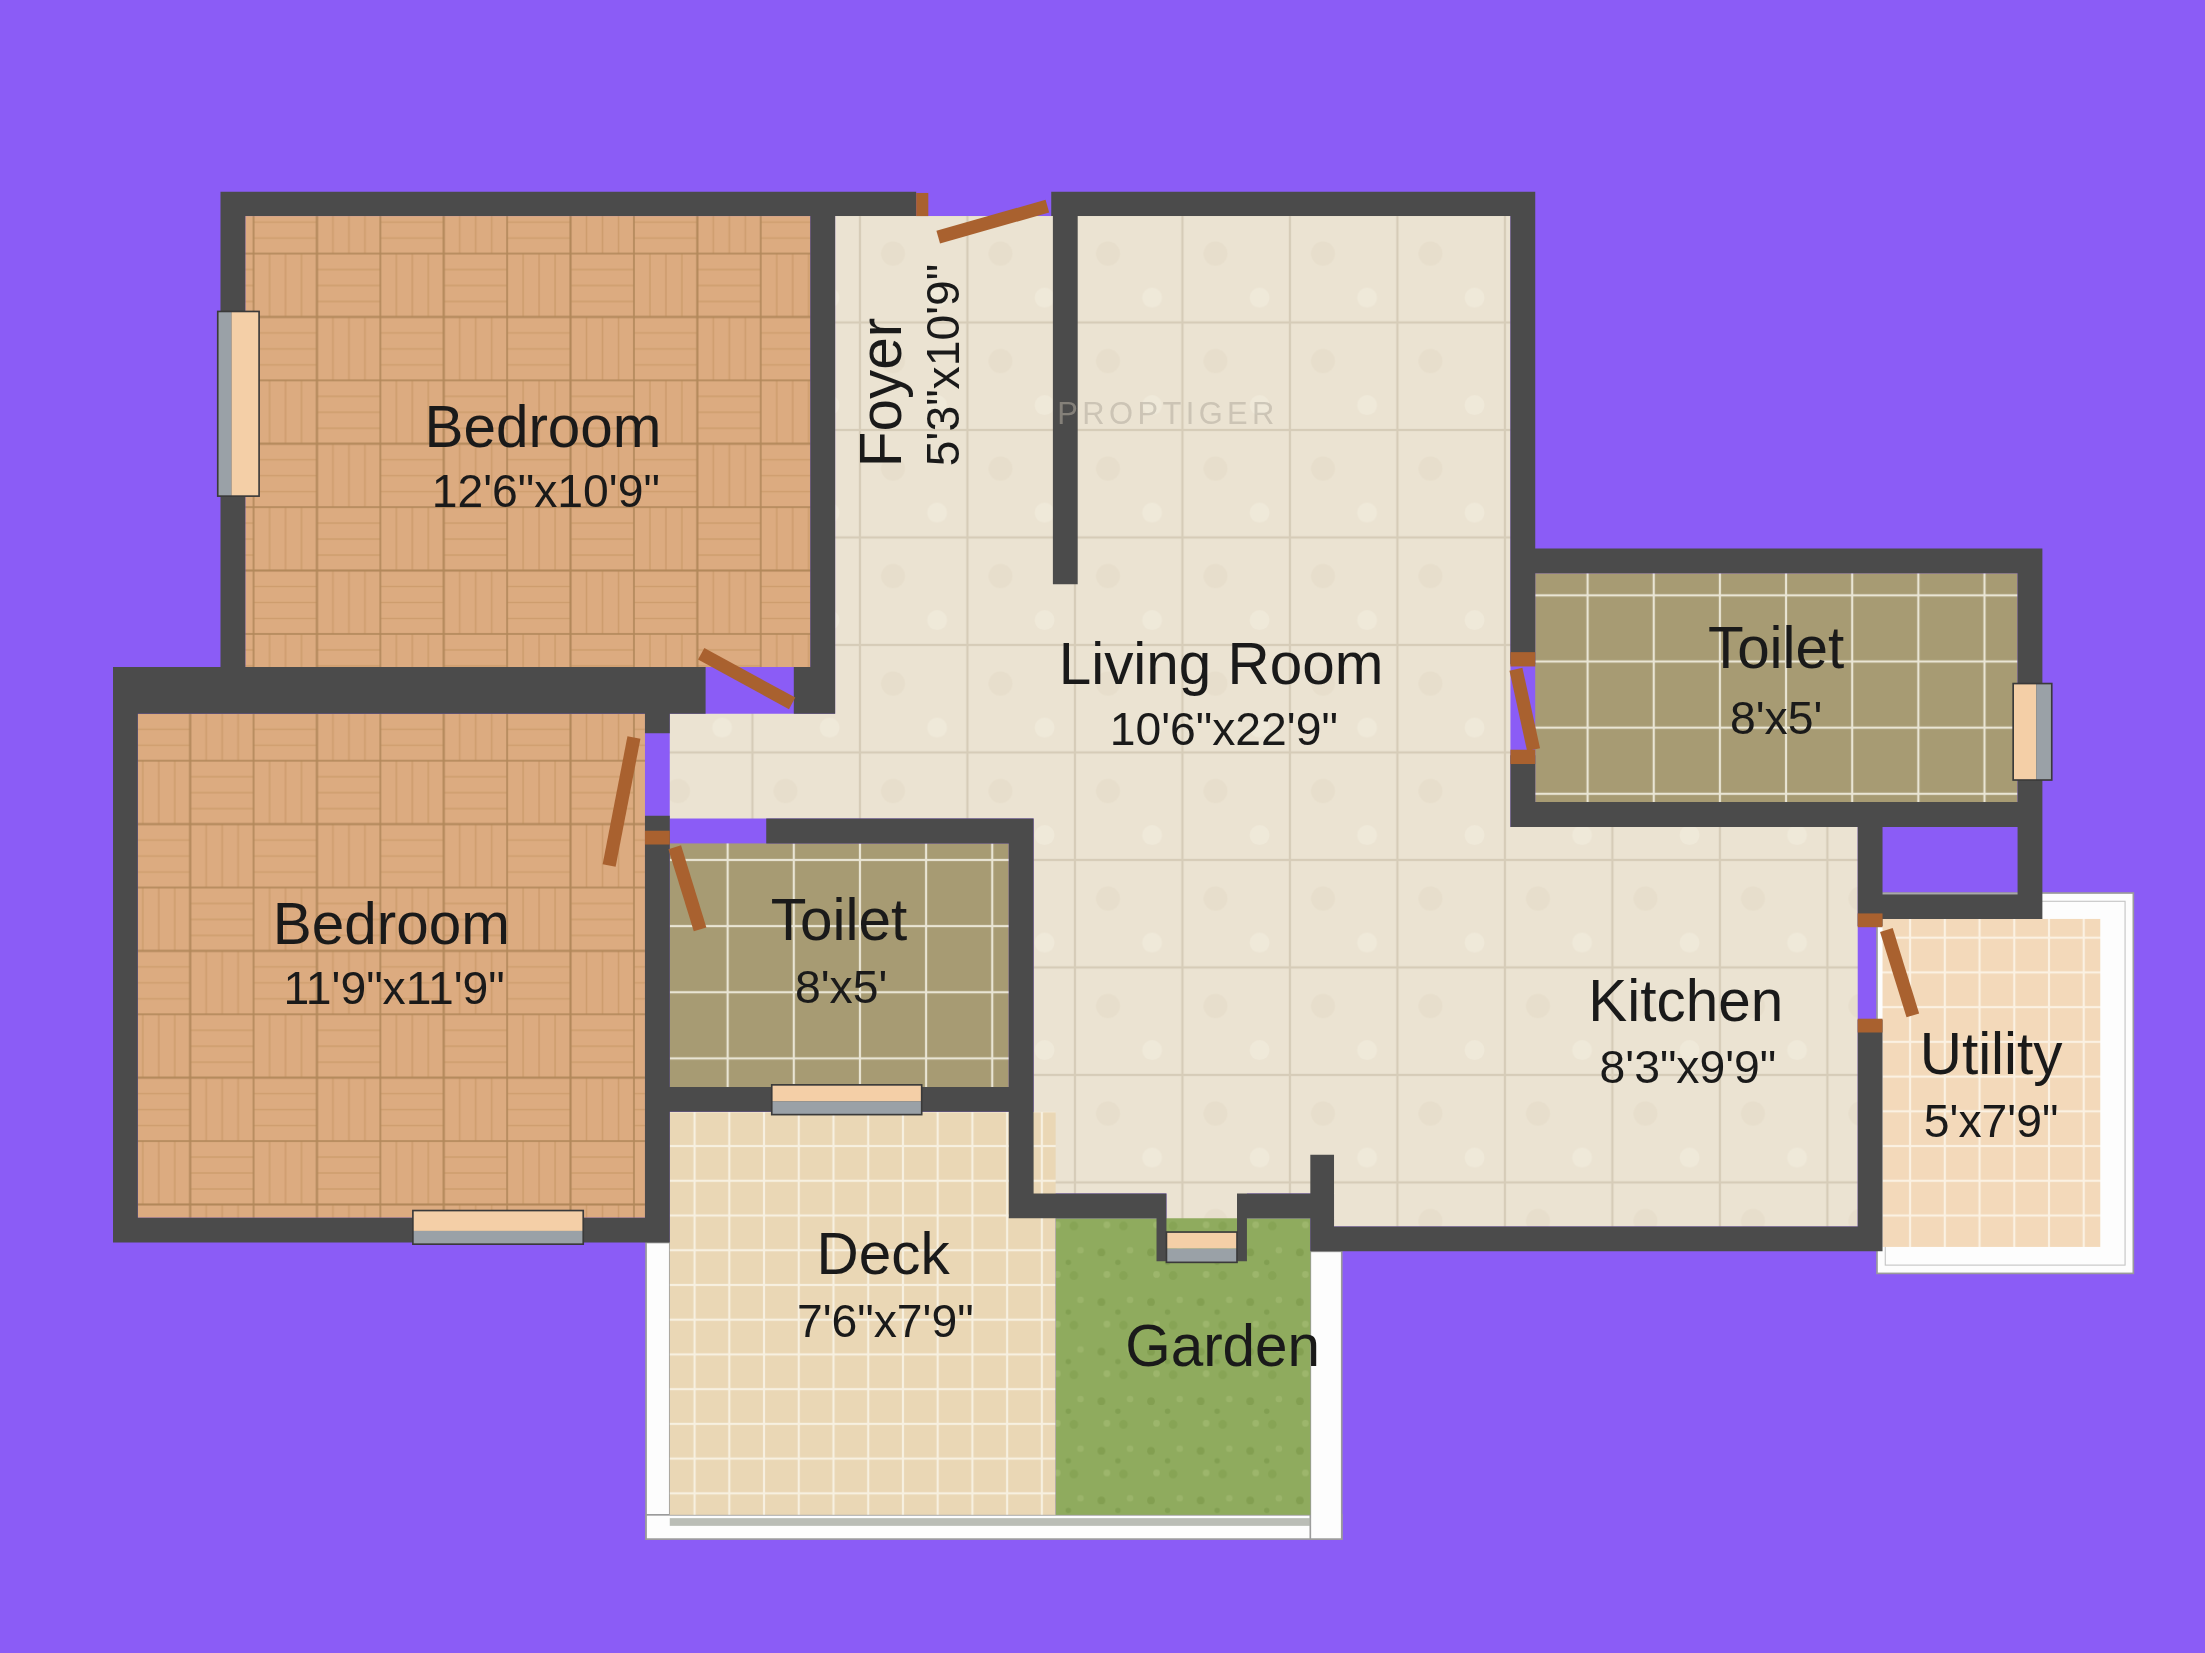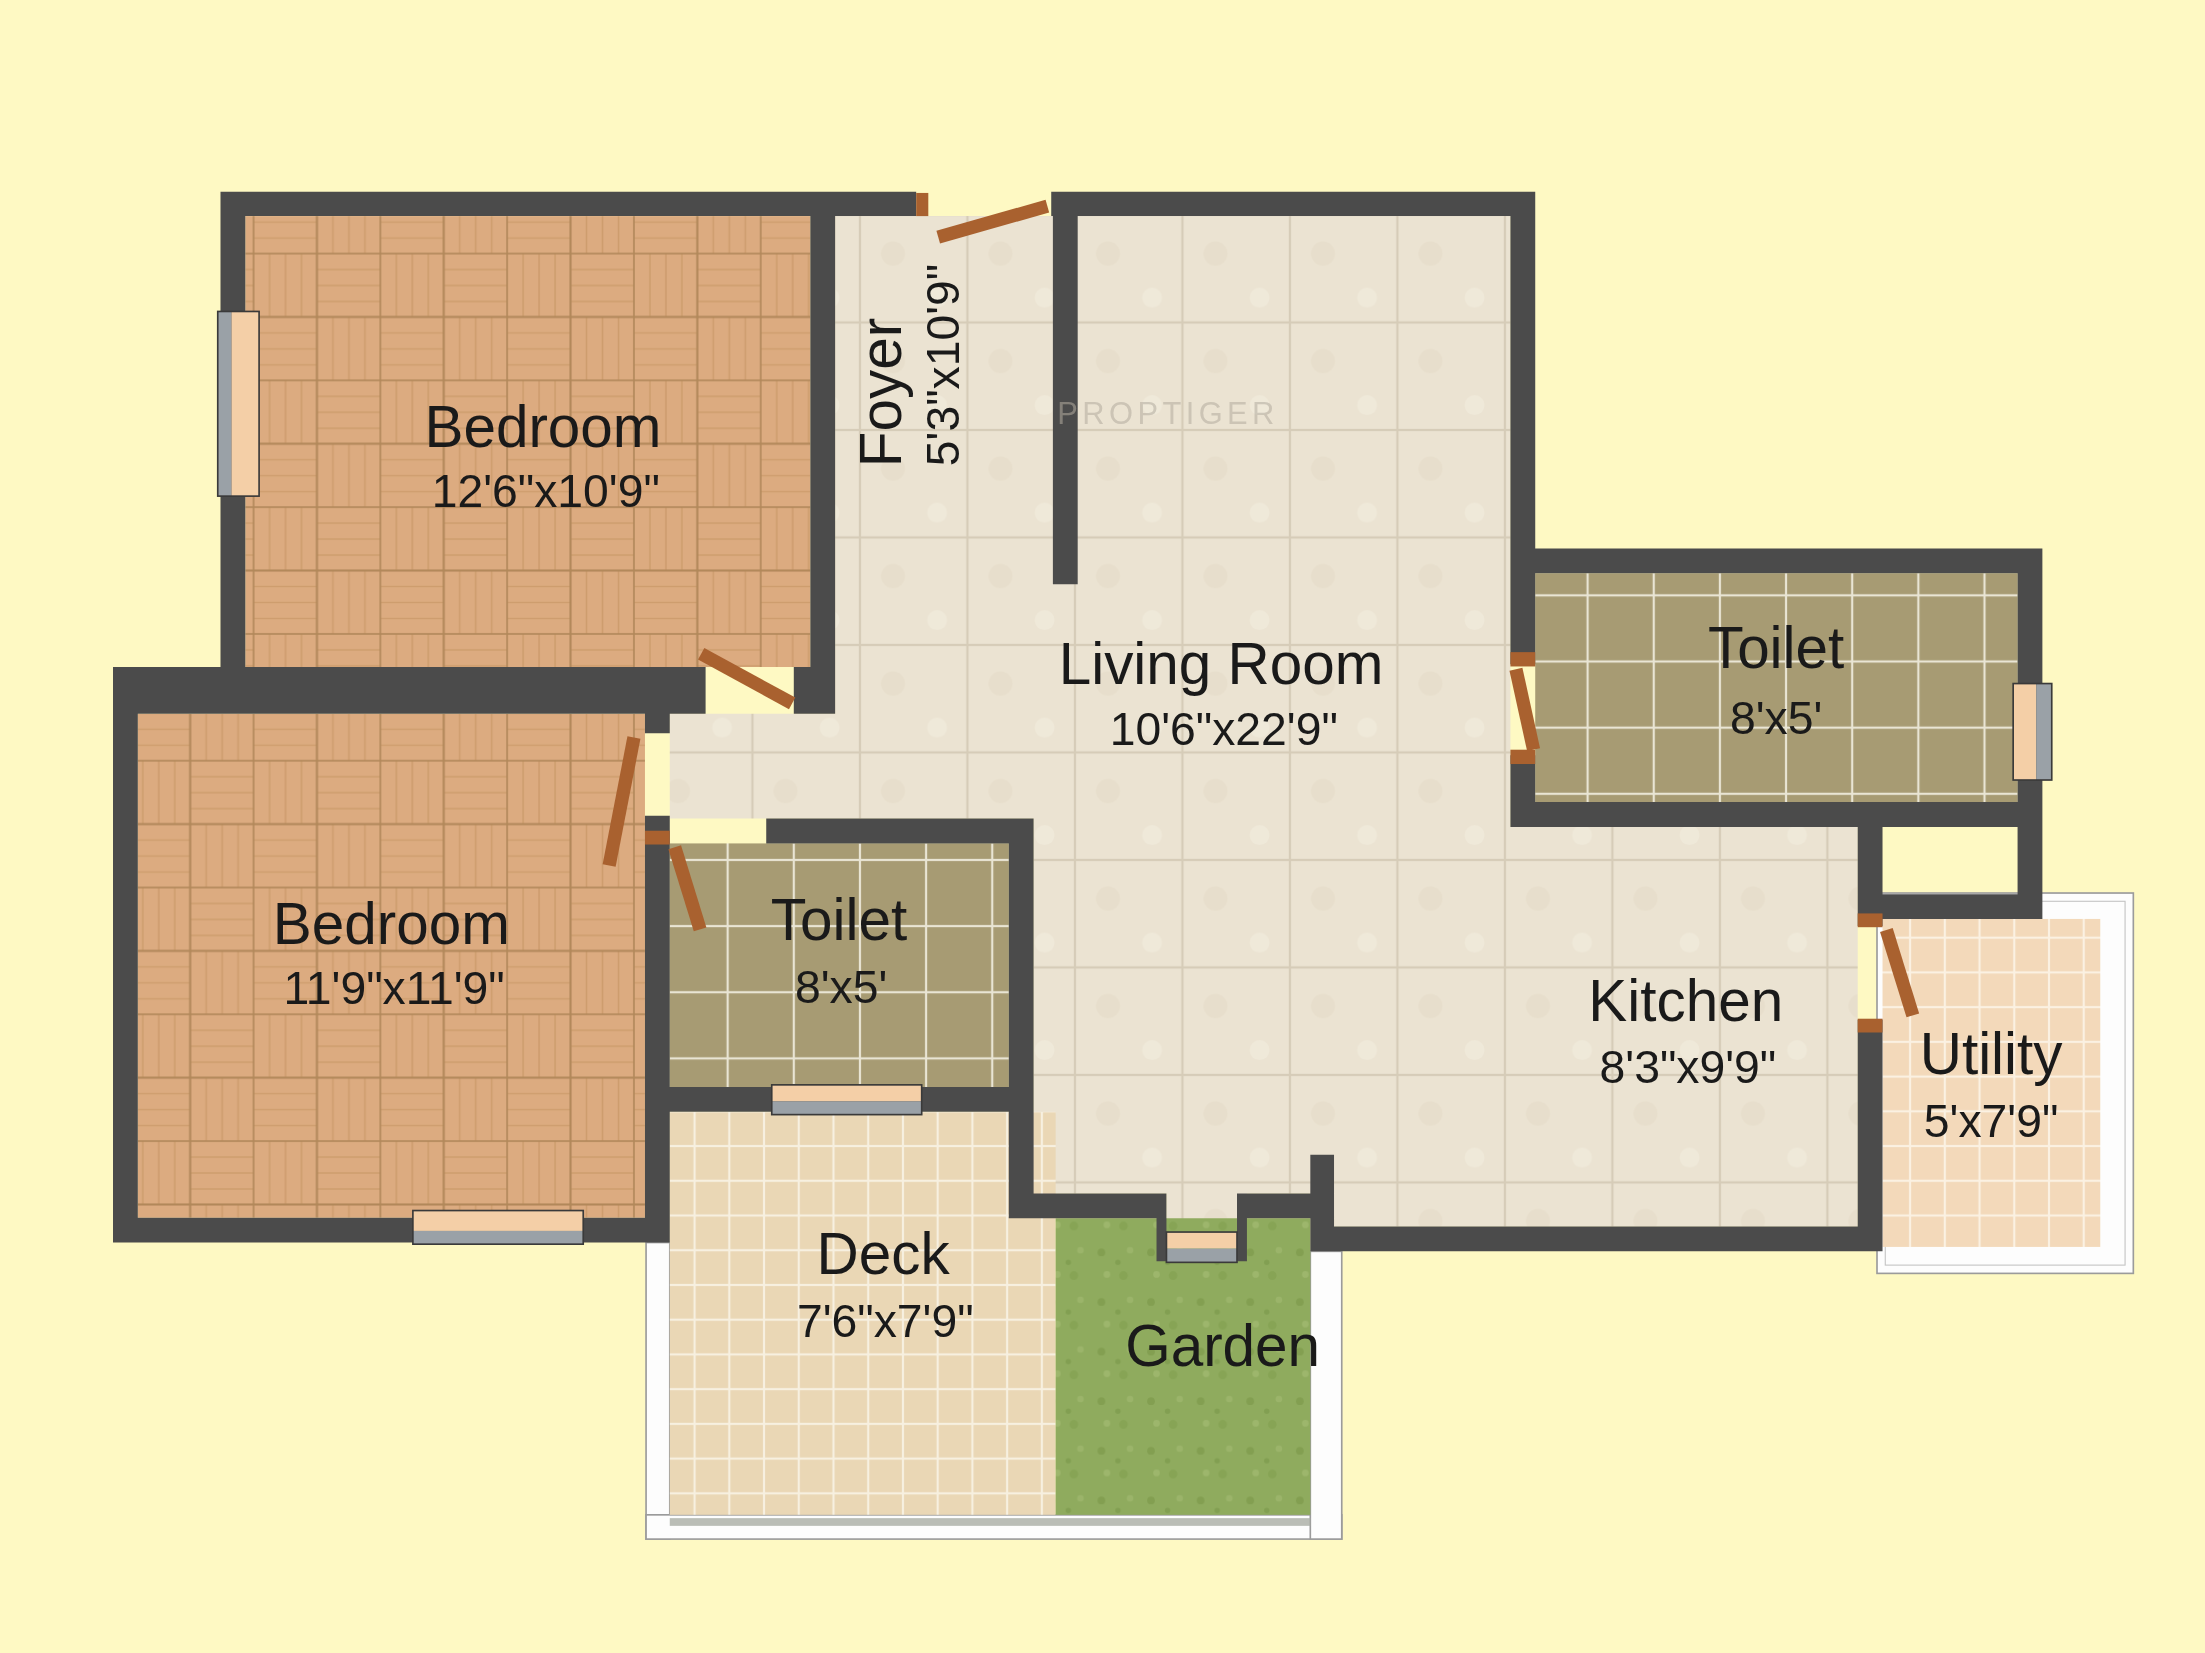--- a/index.html
+++ b/index.html
@@ -1,16 +1,16 @@
 <!DOCTYPE html>
 <html style="font-size:8.8px"><head>
 <meta charset="utf-8">
 <style>
   html,body{margin:0;padding:0;background:#ffffff;}
-  .stage{position:relative;width:100%;aspect-ratio:4/3;background:#fef9c3;overflow:hidden;}
+  .stage{position:relative;width:100%;aspect-ratio:4/3;background:#8b5cf6;overflow:hidden;}
   .stage svg{position:absolute;inset:0;width:100%;height:100%;}
   svg text{font-family:"Liberation Sans", sans-serif;fill:#1a1a1a;}
   .room-name{font-size:106px;}
   .room-dims{font-size:84px;}
   .watermark{font-size:56px;fill:#b3ac9f;opacity:.55;letter-spacing:8px;}
 </style>
 </head>
 <body>
 
 <div class="stage">

